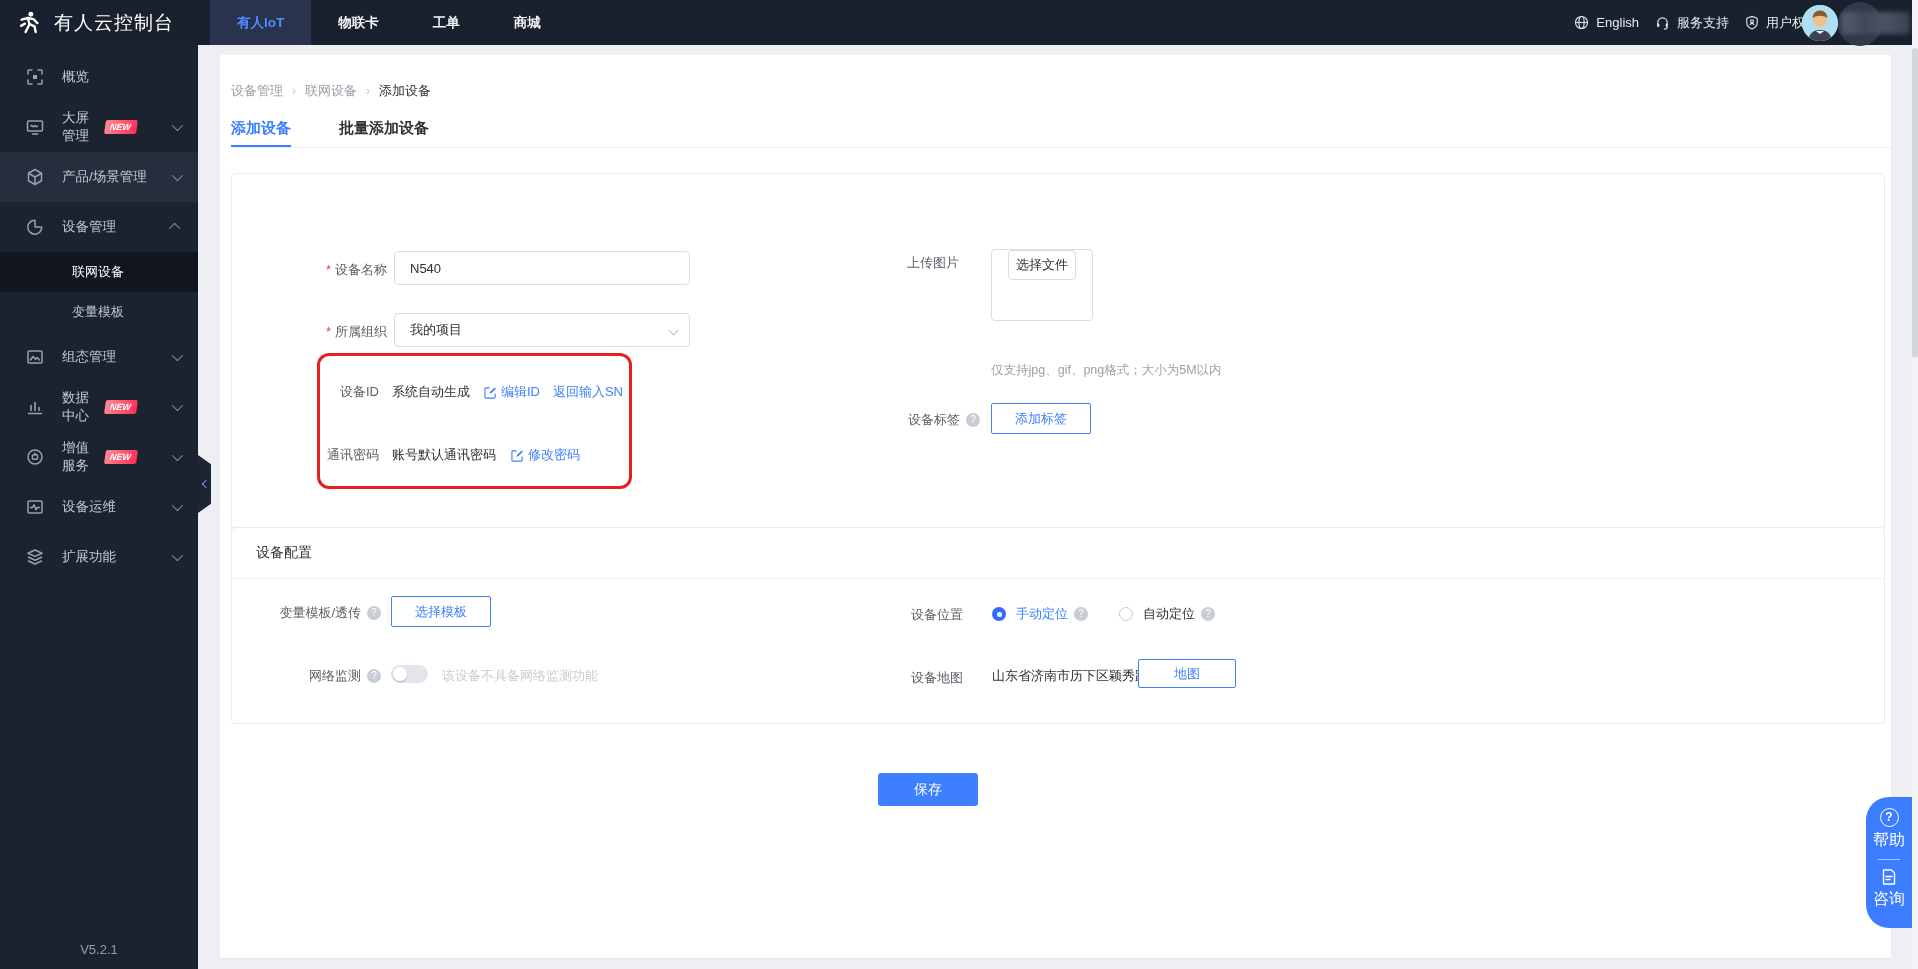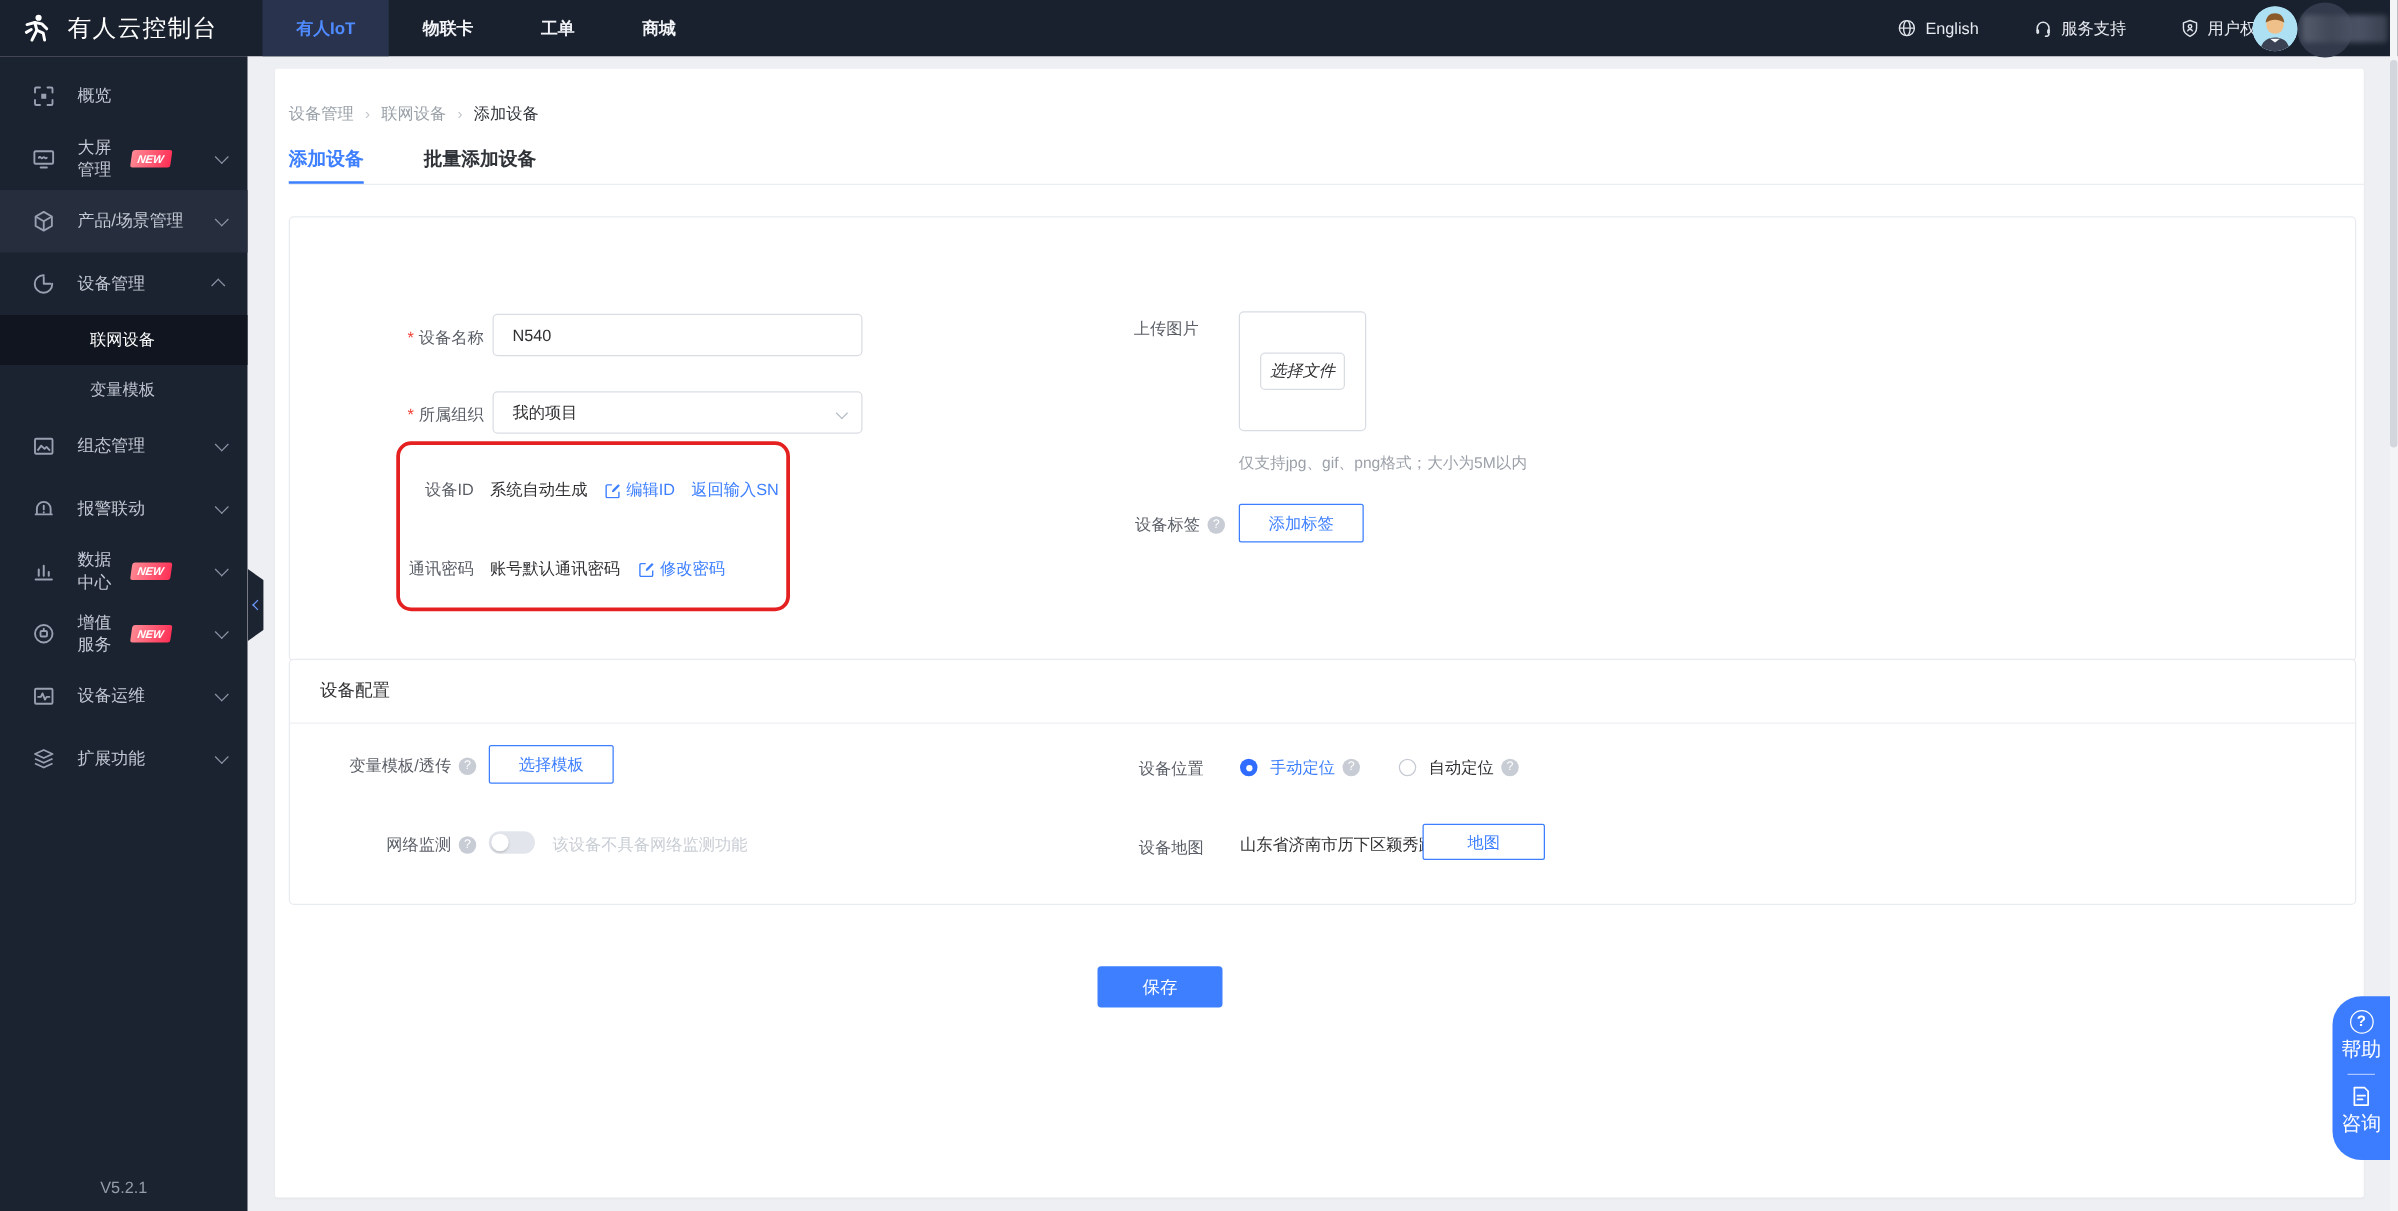--- a/index.html
+++ b/index.html
@@ -6,21 +6,21 @@
   html,body { width:1918px; height:969px; overflow:hidden;
     font-family:"Liberation Sans","DejaVu Sans",sans-serif; background:#edeff3; }
 
   
   .topbar { position:absolute; left:0; top:0; width:1918px; height:45px; background:#1a212e; z-index:30; }
   .brand { position:absolute; left:16px; top:0; height:45px; display:flex; align-items:center; gap:11px; }
   .brand-title { color:#fff; font-size:19px; letter-spacing:1px; }
   .topnav { position:absolute; left:210px; top:0; height:56px; display:flex; }
   .topnav-tab { height:45px; line-height:45px; padding:0 27px; font-size:13.5px; font-weight:bold; color:#f2f4f8; cursor:pointer; }
   .topnav-tab.active { background:#29334e; color:#4f8bff; }
-  .top-right { position:absolute; right:100px; top:0; height:45px; display:flex; align-items:center; gap:44px; color:#e8ebf1; font-size:13px; }
+  .top-right { position:absolute; right:100px; top:0; height:45px; display:flex; align-items:center; gap:16px; color:#e8ebf1; font-size:13px; }
   .top-right .titem { display:flex; align-items:center; gap:7px; cursor:pointer; }
   .userbox { position:absolute; right:8px; top:0; height:45px; display:flex; align-items:center; }
   .user-dark { position:absolute; right:28px; top:2px; width:44px; height:44px; border-radius:50%; background:#323a4b; }
   .avatar { position:relative; width:36px; height:36px; border-radius:50%; background:#aee0f4; overflow:hidden; flex:none; }
   .redact { width:68px; height:22px; margin-left:4px; border-radius:3px;
     background:linear-gradient(90deg,#596070,#434a59,#51586a,#3c4352); filter:blur(2px); opacity:.9; }
 
   
   .sidebar { position:absolute; left:0; top:45px; width:198px; height:924px; background:#1c2330; z-index:20; padding-top:7px; }
   .sb-item { height:50px; display:flex; align-items:center; padding:0 18px 0 26px; color:#c3c9d4; font-size:13.5px; cursor:pointer; }
@@ -66,22 +66,22 @@
 
   .redbox { position:absolute; left:85px; top:179px; width:315px; height:136px; border:3px solid #e52020; border-radius:12px; pointer-events:none; }
   .red-row { position:absolute; left:0; right:0; display:flex; align-items:center; font-size:13px; pointer-events:auto; }
   .red-row .rl { width:59px; text-align:right; color:#5a5e66; flex:none; }
   .red-row .rv { margin-left:13px; color:#303133; }
   .bluelink { color:#3d7fff; display:inline-flex; align-items:center; gap:4px; cursor:pointer; font-size:13px; }
 
   .r-label { position:absolute; display:flex; justify-content:flex-end; align-items:center; gap:6px; font-size:13px; color:#5a5e66; }
   .qicon { width:14px; height:14px; border-radius:50%; background:#c8ccd4; color:#fff; font-size:10px; line-height:14px; text-align:center; flex:none; }
 
-  .uploadbox { position:absolute; left:759px; top:75px; width:102px; height:96px; border:1px solid #d8dce3; border-radius:4px;
-    display:flex; align-items:center; justify-content:center;font-style:italic; }
+  .uploadbox { position:absolute; left:759px; top:75px; width:102px; height:72px; border:1px solid #d8dce3; border-radius:4px;
+    display:flex; align-items:flex-start; justify-content:center; }
   .file-btn { width:68px; height:30px; border:1px solid #d8dce3; border-radius:4px; background:#fff; font-size:13px; color:#303133;
     display:flex; align-items:center; justify-content:center; cursor:pointer; }
   .hint { position:absolute; left:759px; top:188px; font-size:12.5px; color:#9ca1a9; }
 
   .blue-outline-btn { position:absolute; border:1px solid #3d7fff; border-radius:2px; background:#fff; color:#3d7fff; font-size:13px;
     display:flex; align-items:center; justify-content:center; cursor:pointer; }
 
   .toggle { position:absolute; left:159px; top:137px; width:37px; height:18px; border-radius:9px; background:#e2e6ec; cursor:pointer; }
   .toggle .knob { position:absolute; left:2px; top:2px; width:14px; height:14px; border-radius:50%; background:#fff; box-shadow:0 1px 2px rgba(0,0,0,.2); }
   .toggle-hint { position:absolute; left:210px; top:139px; font-size:13px; color:#c8cdd4; }
@@ -243,31 +243,20 @@
     <span class="sb-ic">
       <svg width="18" height="18" viewBox="0 0 18 18" fill="none" stroke="currentColor" stroke-width="1.5" stroke-linejoin="round">
         <rect x="2" y="3" width="14" height="12" rx="1"></rect>
         <path d="M4 12.5l3-4 2.6 2.6 1.6-1.6 2.8 3"></path>
       </svg>
     </span>
     <span class="sb-label">组态管理</span>
     <span class="chev"></span>
   </div>
 
-  <div class="sb-item">
-    <span class="sb-ic">
-      <svg width="18" height="18" viewBox="0 0 18 18" fill="none" stroke="currentColor" stroke-width="1.5" stroke-linecap="round">
-        <path d="M3.5 13V9a5.5 5.5 0 0 1 11 0v4"></path>
-        <path d="M2.5 13.5h13"></path>
-        <path d="M9 6.5v3M9 11.8v.2"></path>
-      </svg>
-    </span>
-    <span class="sb-label">报警联动</span>
-    <span class="chev"></span>
-  </div>
 
   <div class="sb-item">
     <span class="sb-ic">
       <svg width="18" height="18" viewBox="0 0 18 18" fill="none" stroke="currentColor" stroke-width="1.6" stroke-linecap="round">
         <path d="M5 12.5V7.5M9 12.5v-8M13 12.5V9.5"></path>
         <path d="M2.5 15.5h13"></path>
       </svg>
     </span>
     <span class="sb-label">数据中心</span>
     <span class="new-badge">NEW</span>

